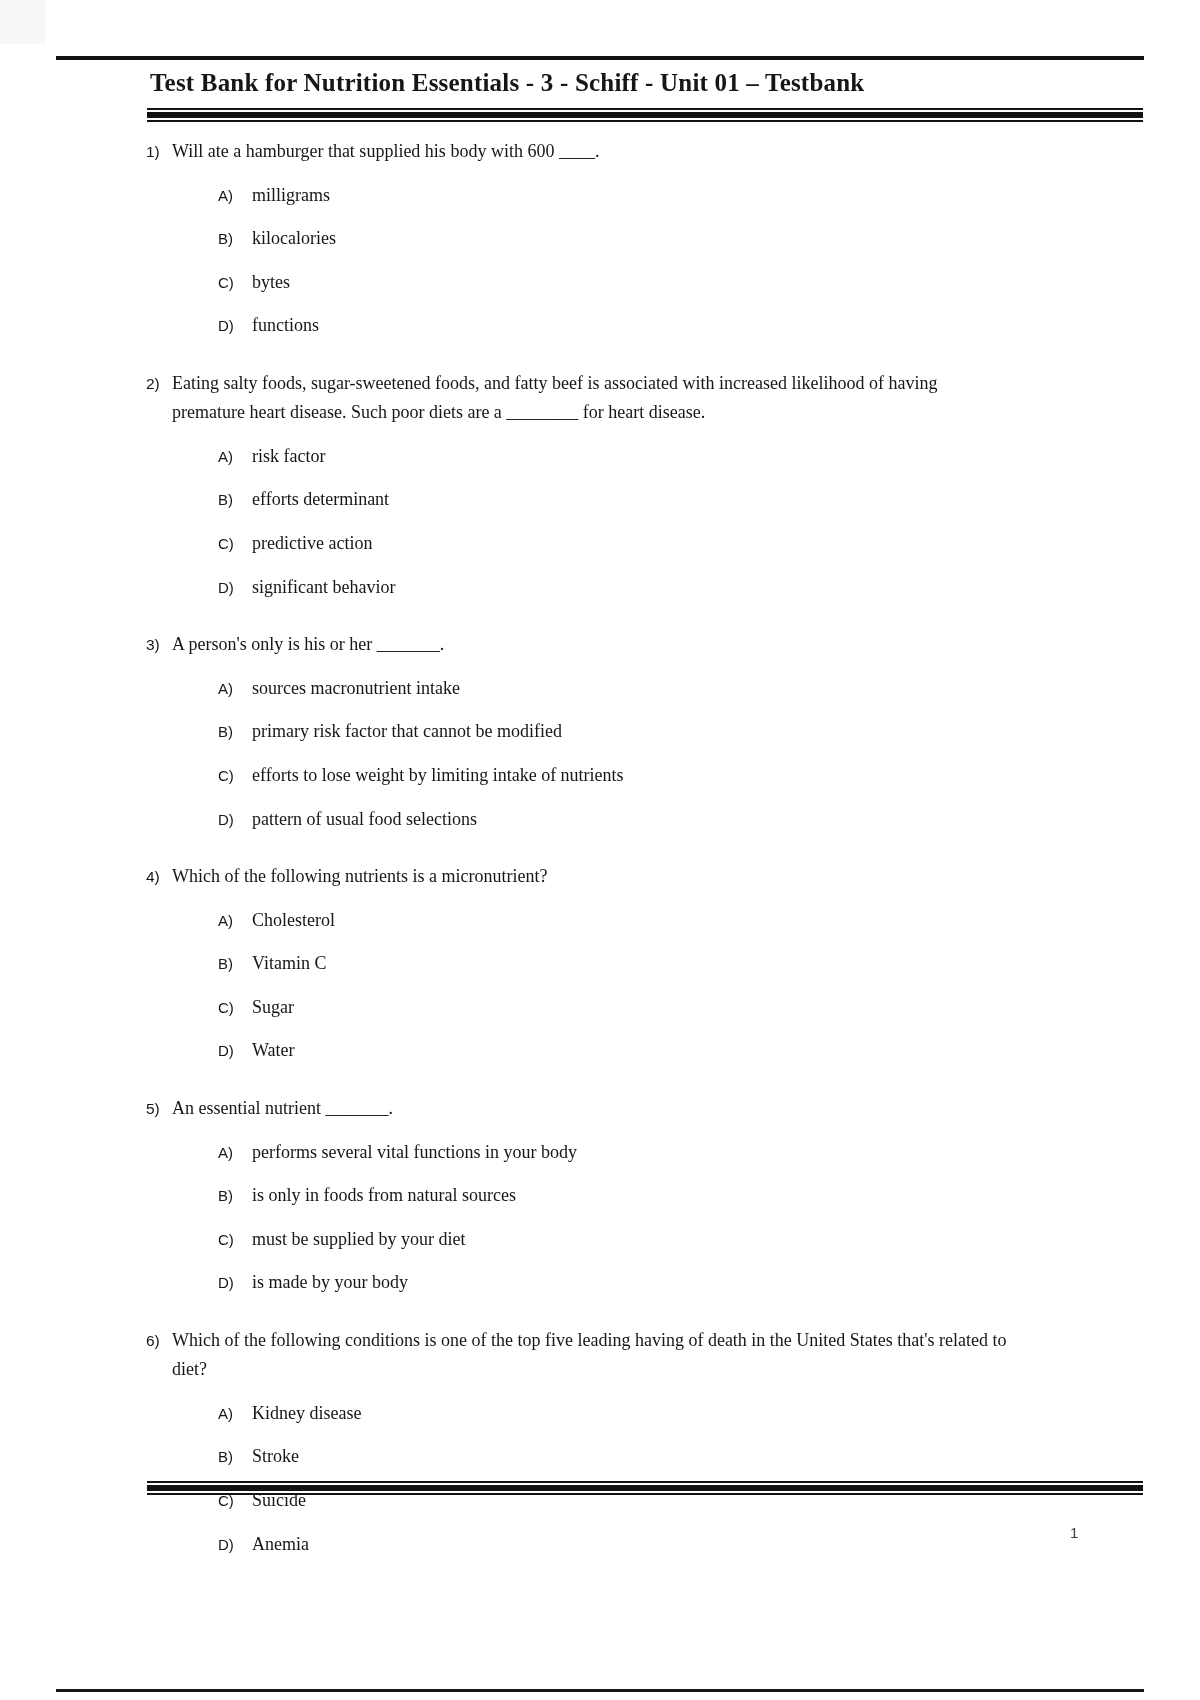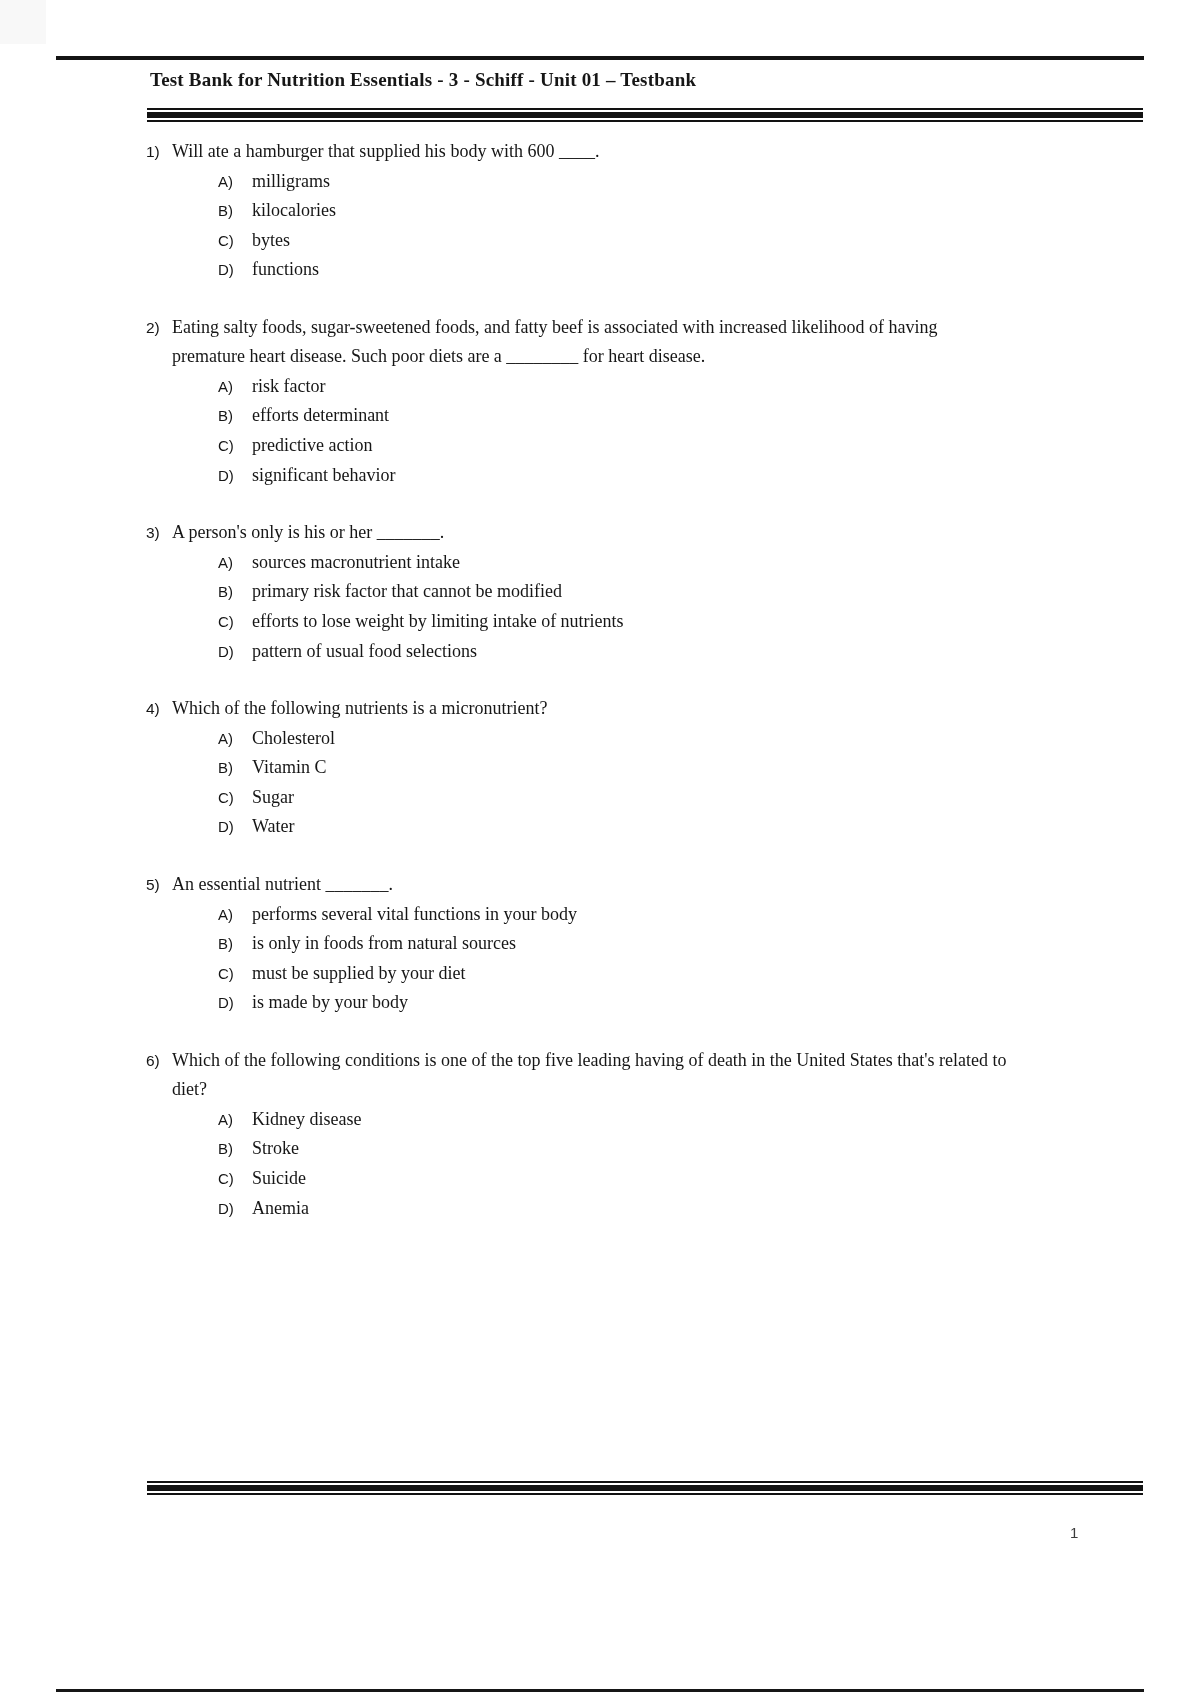--- a/index.html
+++ b/index.html
@@ -14,21 +14,21 @@
   .corner-artifact {
     position: absolute; left: 0; top: 0; width: 46px; height: 44px;
     background: #f8f8f8;
   }
   .top-rule {
     position: absolute; left: 56px; top: 56px; width: 1088px; height: 4px;
     background: #141414;
   }
   .page-title {
     position: absolute; left: 150px; top: 69px;
-    font-size: 19px; font-weight: bold; letter-spacing: 0.2px;
+    font-size: 25px; font-weight: bold; letter-spacing: 0.2px;
     white-space: nowrap;
   }
   .triple-rule {
     position: absolute; left: 147px; width: 996px;
     border-top: 2px solid #121212; border-bottom: 2px solid #121212;
     padding: 2px 0;
   }
   .triple-rule .rule-inner { height: 6px; background: #121212; }
   .title-rule  { top: 108px; }
   .footer-rule { top: 1481px; }
@@ -50,21 +50,21 @@
   .options { margin: 0; padding: 0; list-style: none; margin-left: 72px; }
   .opt {
     display: flex; align-items: baseline;
     font-size: 18px; line-height: 29.6px;
   }
   .opt-letter {
     flex: 0 0 34px; width: 34px;
     font-family: "Liberation Sans", sans-serif;
     font-size: 15px;
   }
-  .opt-text { flex: 1; }
+  .opt-text { flex: 1; margin-top: 14px; }
 
   .page-number {
     position: absolute; left: 1070px; top: 1524px;
     font-family: "Liberation Sans", sans-serif;
     font-size: 15px; color: #3c3c3c;
   }
   .bottom-rule {
     position: absolute; left: 56px; top: 1689px; width: 1088px; height: 3px;
     background: #161616;
   }

